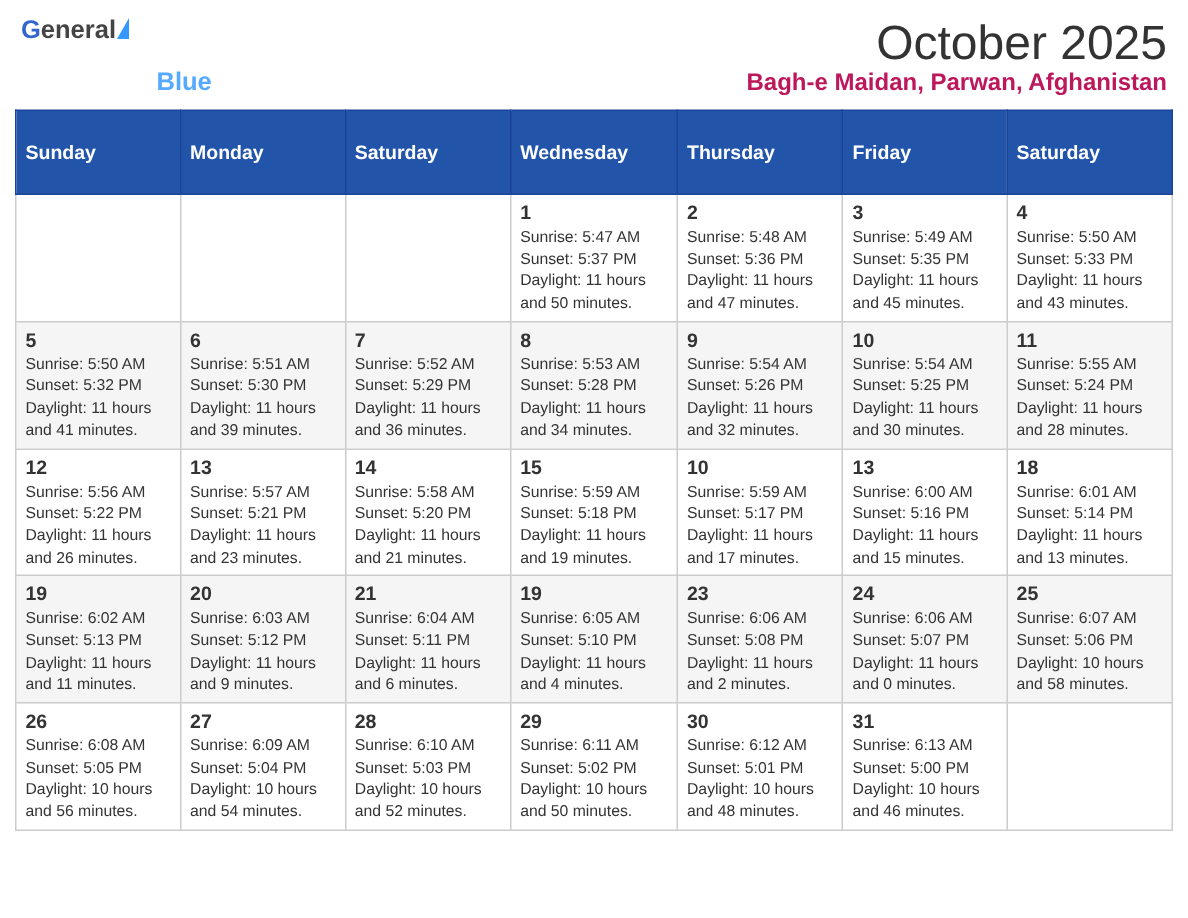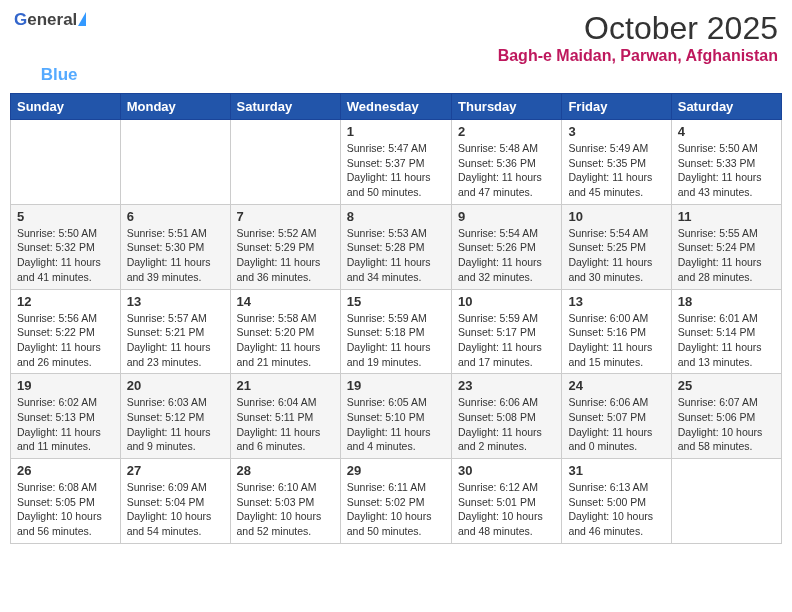--- a/index.html
+++ b/index.html
@@ -12,22 +12,22 @@
     }
     .header {
       display: flex;
       justify-content: space-between;
       align-items: flex-start;
       margin-bottom: 8px;
       padding: 0 4px;
     }
     .logo {
       display: flex;
-      flex-direction: column;
-      align-items: center;
+      flex-direction: row;
+      align-items: flex-start;
     }
     .title-section {
       text-align: right;
     }
     .month-title {
       font-size: 32px;
       color: #333;
       font-weight: normal;
     }
     .location-title {
@@ -37,21 +37,21 @@
     }
     .calendar {
       width: 100%;
       border-collapse: collapse;
       border: 1px solid #ccc;
     }
     .calendar th {
       background-color: #2255aa;
       color: white;
       text-align: left;
-      padding: 5px 6px;
+      padding: 20px 6px;
       font-size: 13px;
       border: 1px solid #1a4499;
     }
     .calendar td {
       vertical-align: top;
       padding: 4px 6px;
       border: 1px solid #ccc;
       width: 113px;
       min-height: 80px;
       font-size: 11px;

